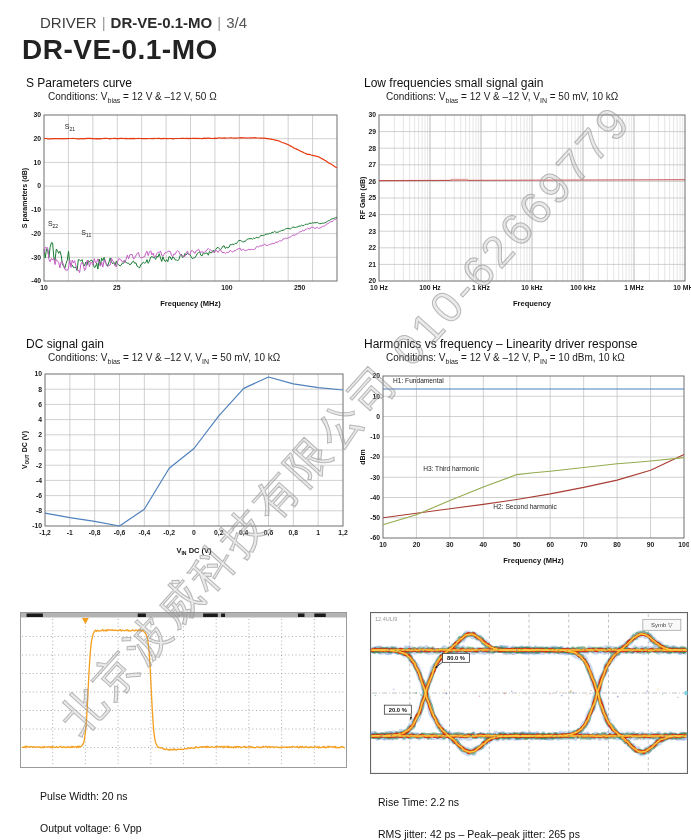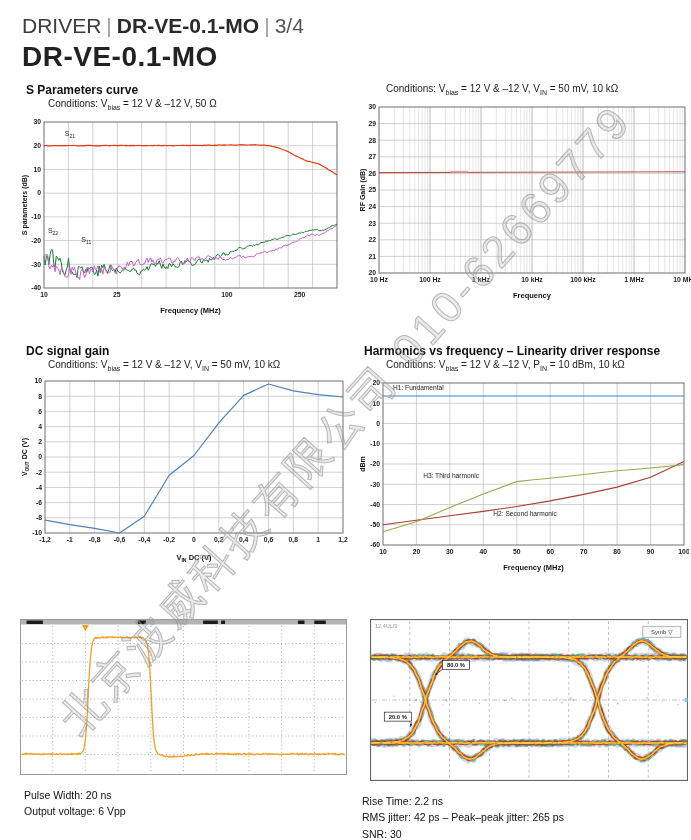--- a/index.html
+++ b/index.html
@@ -3,35 +3,35 @@
 <meta charset="utf-8">
 <style>
   html,body{margin:0;padding:0;background:#fff;}
   .page{position:relative;width:691px;height:840px;background:#fff;overflow:hidden;
         font-family:"Liberation Sans",sans-serif;color:#111;}
   .watermark{position:absolute;left:50%;top:50%;transform:translate(-50%,-50%) rotate(-48deg);
         white-space:nowrap;font-size:44px;letter-spacing:4px;font-weight:400;
         color:rgba(160,160,160,0.22);-webkit-text-stroke:1px rgba(150,150,150,0.65);
         z-index:10;pointer-events:none;}
   header{padding:14px 0 0 22px;}
-  .breadcrumb{font-size:21px;color:#3c3c3c;}
+  .breadcrumb{font-size:15px;color:#3c3c3c;margin-left:18px;}
   .bc-sep{color:#9a9a9a;margin:0 5px;font-weight:300;}
   .bc-model{font-weight:700;color:#2b2b2b;}
   .bc-page{font-weight:300;color:#555;}
   .title{margin:3px 0 0 0;font-size:28px;font-weight:800;letter-spacing:.5px;color:#222;}
   .grid{display:grid;grid-template-columns:338px 333px;padding-left:20px;margin-top:10px;row-gap:24px;}
-  section h2{margin:0 0 1px 6px;font-size:12px;font-weight:700;color:#101010;}
+  section h2{margin:0 0 1px 6px;font-size:12px;font-weight:400;color:#101010;}
   .cond{margin:0 0 3px 28px;font-size:10px;color:#1c1c1c;}
   .cond sub{font-size:7px;}
   .chart{position:relative;}
   .scope{margin-top:8px;}
   .row3{margin-top:10px;}
   .eyewrap{margin-left:12px;}
   .notes{margin:8px 0 0 4px;font-size:10.5px;line-height:1.55;color:#101010;}
-  .notes p{margin:0;}
+  .notes p{margin:16px;}
   svg text{font-family:"Liberation Sans",sans-serif;}
 </style>
 </head>
 <body>
 
 <div class="page">
   <div class="watermark">北京波威科技有限公司 010-62669779</div>
 
   <header>
     <div class="breadcrumb">
@@ -85,20 +85,21 @@
             <path d="M24.0 146.5 L25.2 140.2 L26.5 140.8 L27.7 140.7 L28.9 152.4 L30.1 154.7 L31.4 151.4 L32.6 153.1 L33.8 151.3 L35.0 157.6 L36.3 152.5 L37.5 154.0 L38.7 155.6 L39.9 160.9 L41.2 154.5 L42.4 155.2 L43.6 157.9 L44.8 162.4 L46.1 162.9 L47.3 163.5 L48.5 161.0 L49.7 152.9 L51.0 160.4 L52.2 153.1 L53.4 156.0 L54.6 153.6 L55.9 158.8 L57.1 162.6 L58.3 163.2 L59.6 165.6 L60.8 157.4 L62.0 155.3 L63.2 157.5 L64.5 163.5 L65.7 161.9 L66.9 153.6 L68.1 153.8 L69.4 159.7 L70.6 155.6 L71.8 155.6 L73.0 158.1 L74.3 151.6 L75.5 155.6 L76.7 155.2 L77.9 151.8 L79.2 155.4 L80.4 159.1 L81.6 155.1 L82.8 160.1 L84.1 153.1 L85.3 152.9 L86.5 158.5 L87.7 159.5 L89.0 158.5 L90.2 158.0 L91.4 151.2 L92.7 153.9 L93.9 155.5 L95.1 158.8 L96.3 159.9 L97.6 154.4 L98.8 151.6 L100.0 152.3 L101.2 153.1 L102.5 155.2 L103.7 153.7 L104.9 155.5 L106.1 152.2 L107.4 148.2 L108.6 151.9 L109.8 147.9 L111.0 147.4 L112.3 147.7 L113.5 152.2 L114.7 150.9 L115.9 148.4 L117.2 146.6 L118.4 145.3 L119.6 149.7 L120.8 150.8 L122.1 151.0 L123.3 149.8 L124.5 149.8 L125.8 146.2 L127.0 144.1 L128.2 148.6 L129.4 145.2 L130.7 143.7 L131.9 147.9 L133.1 146.0 L134.3 150.0 L135.6 149.5 L136.8 146.4 L138.0 145.2 L139.2 145.3 L140.5 144.0 L141.7 148.3 L142.9 149.1 L144.1 147.3 L145.4 145.4 L146.6 145.6 L147.8 144.6 L149.0 144.0 L150.3 144.5 L151.5 148.3 L152.7 149.8 L153.9 147.0 L155.2 147.3 L156.4 144.9 L157.6 143.5 L158.9 144.8 L160.1 147.7 L161.3 147.9 L162.5 149.1 L163.8 149.1 L165.0 149.4 L166.2 146.3 L167.4 144.0 L168.7 147.3 L169.9 147.8 L171.1 143.9 L172.3 143.4 L173.6 144.9 L174.8 146.6 L176.0 144.0 L177.2 143.4 L178.5 142.1 L179.7 144.1 L180.9 145.6 L182.1 144.3 L183.4 146.1 L184.6 144.8 L185.8 144.4 L187.1 142.3 L188.3 141.6 L189.5 142.7 L190.7 142.8 L192.0 144.5 L193.2 145.0 L194.4 145.6 L195.6 143.1 L196.9 144.0 L198.1 145.5 L199.3 143.3 L200.5 142.8 L201.8 145.1 L203.0 145.6 L204.2 145.4 L205.4 146.5 L206.7 145.4 L207.9 145.5 L209.1 145.1 L210.3 143.2 L211.6 144.5 L212.8 145.1 L214.0 143.6 L215.2 144.1 L216.5 142.6 L217.7 142.0 L218.9 141.6 L220.2 141.2 L221.4 143.7 L222.6 142.3 L223.8 142.3 L225.1 143.9 L226.3 143.4 L227.5 143.2 L228.7 142.0 L230.0 143.0 L231.2 142.3 L232.4 142.5 L233.6 142.6 L234.9 142.1 L236.1 140.2 L237.3 139.4 L238.5 140.2 L239.8 138.8 L241.0 139.2 L242.2 138.3 L243.4 138.2 L244.7 137.2 L245.9 138.0 L247.1 138.8 L248.3 137.9 L249.6 137.4 L250.8 137.2 L252.0 136.7 L253.3 136.5 L254.5 136.7 L255.7 134.9 L256.9 135.5 L258.2 134.8 L259.4 133.8 L260.6 133.9 L261.8 133.8 L263.1 131.9 L264.3 131.8 L265.5 131.1 L266.7 131.4 L268.0 131.2 L269.2 130.4 L270.4 130.0 L271.6 129.3 L272.9 127.8 L274.1 128.3 L275.3 127.9 L276.5 127.4 L277.8 126.6 L279.0 125.4 L280.2 124.6 L281.4 124.6 L282.7 123.2 L283.9 124.1 L285.1 122.7 L286.4 122.1 L287.6 121.0 L288.8 121.8 L290.0 121.9 L291.3 120.0 L292.5 120.3 L293.7 120.5 L294.9 121.5 L296.2 120.9 L297.4 120.3 L298.6 121.4 L299.8 121.0 L301.1 120.4 L302.3 119.5 L303.5 119.1 L304.7 119.0 L306.0 117.6 L307.2 116.8 L308.4 116.7 L309.6 115.1 L310.9 114.8 L312.1 114.6 L313.3 113.6 L314.5 112.6 L315.8 112.2 L317.0 111.4" fill="none" stroke="#c45ec4" stroke-width="1" stroke-linejoin="round"></path>
             <text x="44.839046232113745" y="22.228571428571428" font-size="7" fill="#222"><tspan>S</tspan><tspan dy="2" font-size="5">21</tspan></text>
             <text x="27.875300963196512" y="119.45714285714284" font-size="7" fill="#222"><tspan>S</tspan><tspan dy="2" font-size="5">22</tspan></text>
             <text x="61.33140783861112" y="127.75714285714285" font-size="7" fill="#222"><tspan>S</tspan><tspan dy="2" font-size="5">11</tspan></text>
             <text x="170.5" y="198.5" font-size="7.5" text-anchor="middle" fill="#111" font-weight="700"><tspan>Frequency (MHz)</tspan></text>
             <text x="0" y="0" font-size="7" text-anchor="middle" fill="#111" font-weight="700" transform="translate(7,91) rotate(-90)"><tspan>S parameters (dB)</tspan></text>
           </svg></div>
     </section>
 
     <section>
+      <h2>Low frequencies small signal gain</h2>
       <p class="cond"><span>Conditions: V</span><sub>bias</sub><span> = 12 V &amp; –12  V, V</span><sub>IN</sub><span> = 50 mV, 10 kΩ</span></p>
       <div class="chart"><svg width="333" height="202" viewBox="0 0 333 202">
             <g>
               <line x1="36.352529778863044" y1="8" x2="36.352529778863044" y2="174" stroke="#d4d4d4" stroke-width="0.6"></line>
               <line x1="45.33318399070278" y1="8" x2="45.33318399070278" y2="174" stroke="#d4d4d4" stroke-width="0.6"></line>
               <line x1="51.70505955772609" y1="8" x2="51.70505955772609" y2="174" stroke="#d4d4d4" stroke-width="0.6"></line>
               <line x1="56.647470221136956" y1="8" x2="56.647470221136956" y2="174" stroke="#d4d4d4" stroke-width="0.6"></line>
               <line x1="60.68571376956583" y1="8" x2="60.68571376956583" y2="174" stroke="#d4d4d4" stroke-width="0.6"></line>
               <line x1="64.10000004072711" y1="8" x2="64.10000004072711" y2="174" stroke="#d4d4d4" stroke-width="0.6"></line>
               <line x1="67.05758933658913" y1="8" x2="67.05758933658913" y2="174" stroke="#d4d4d4" stroke-width="0.6"></line>

